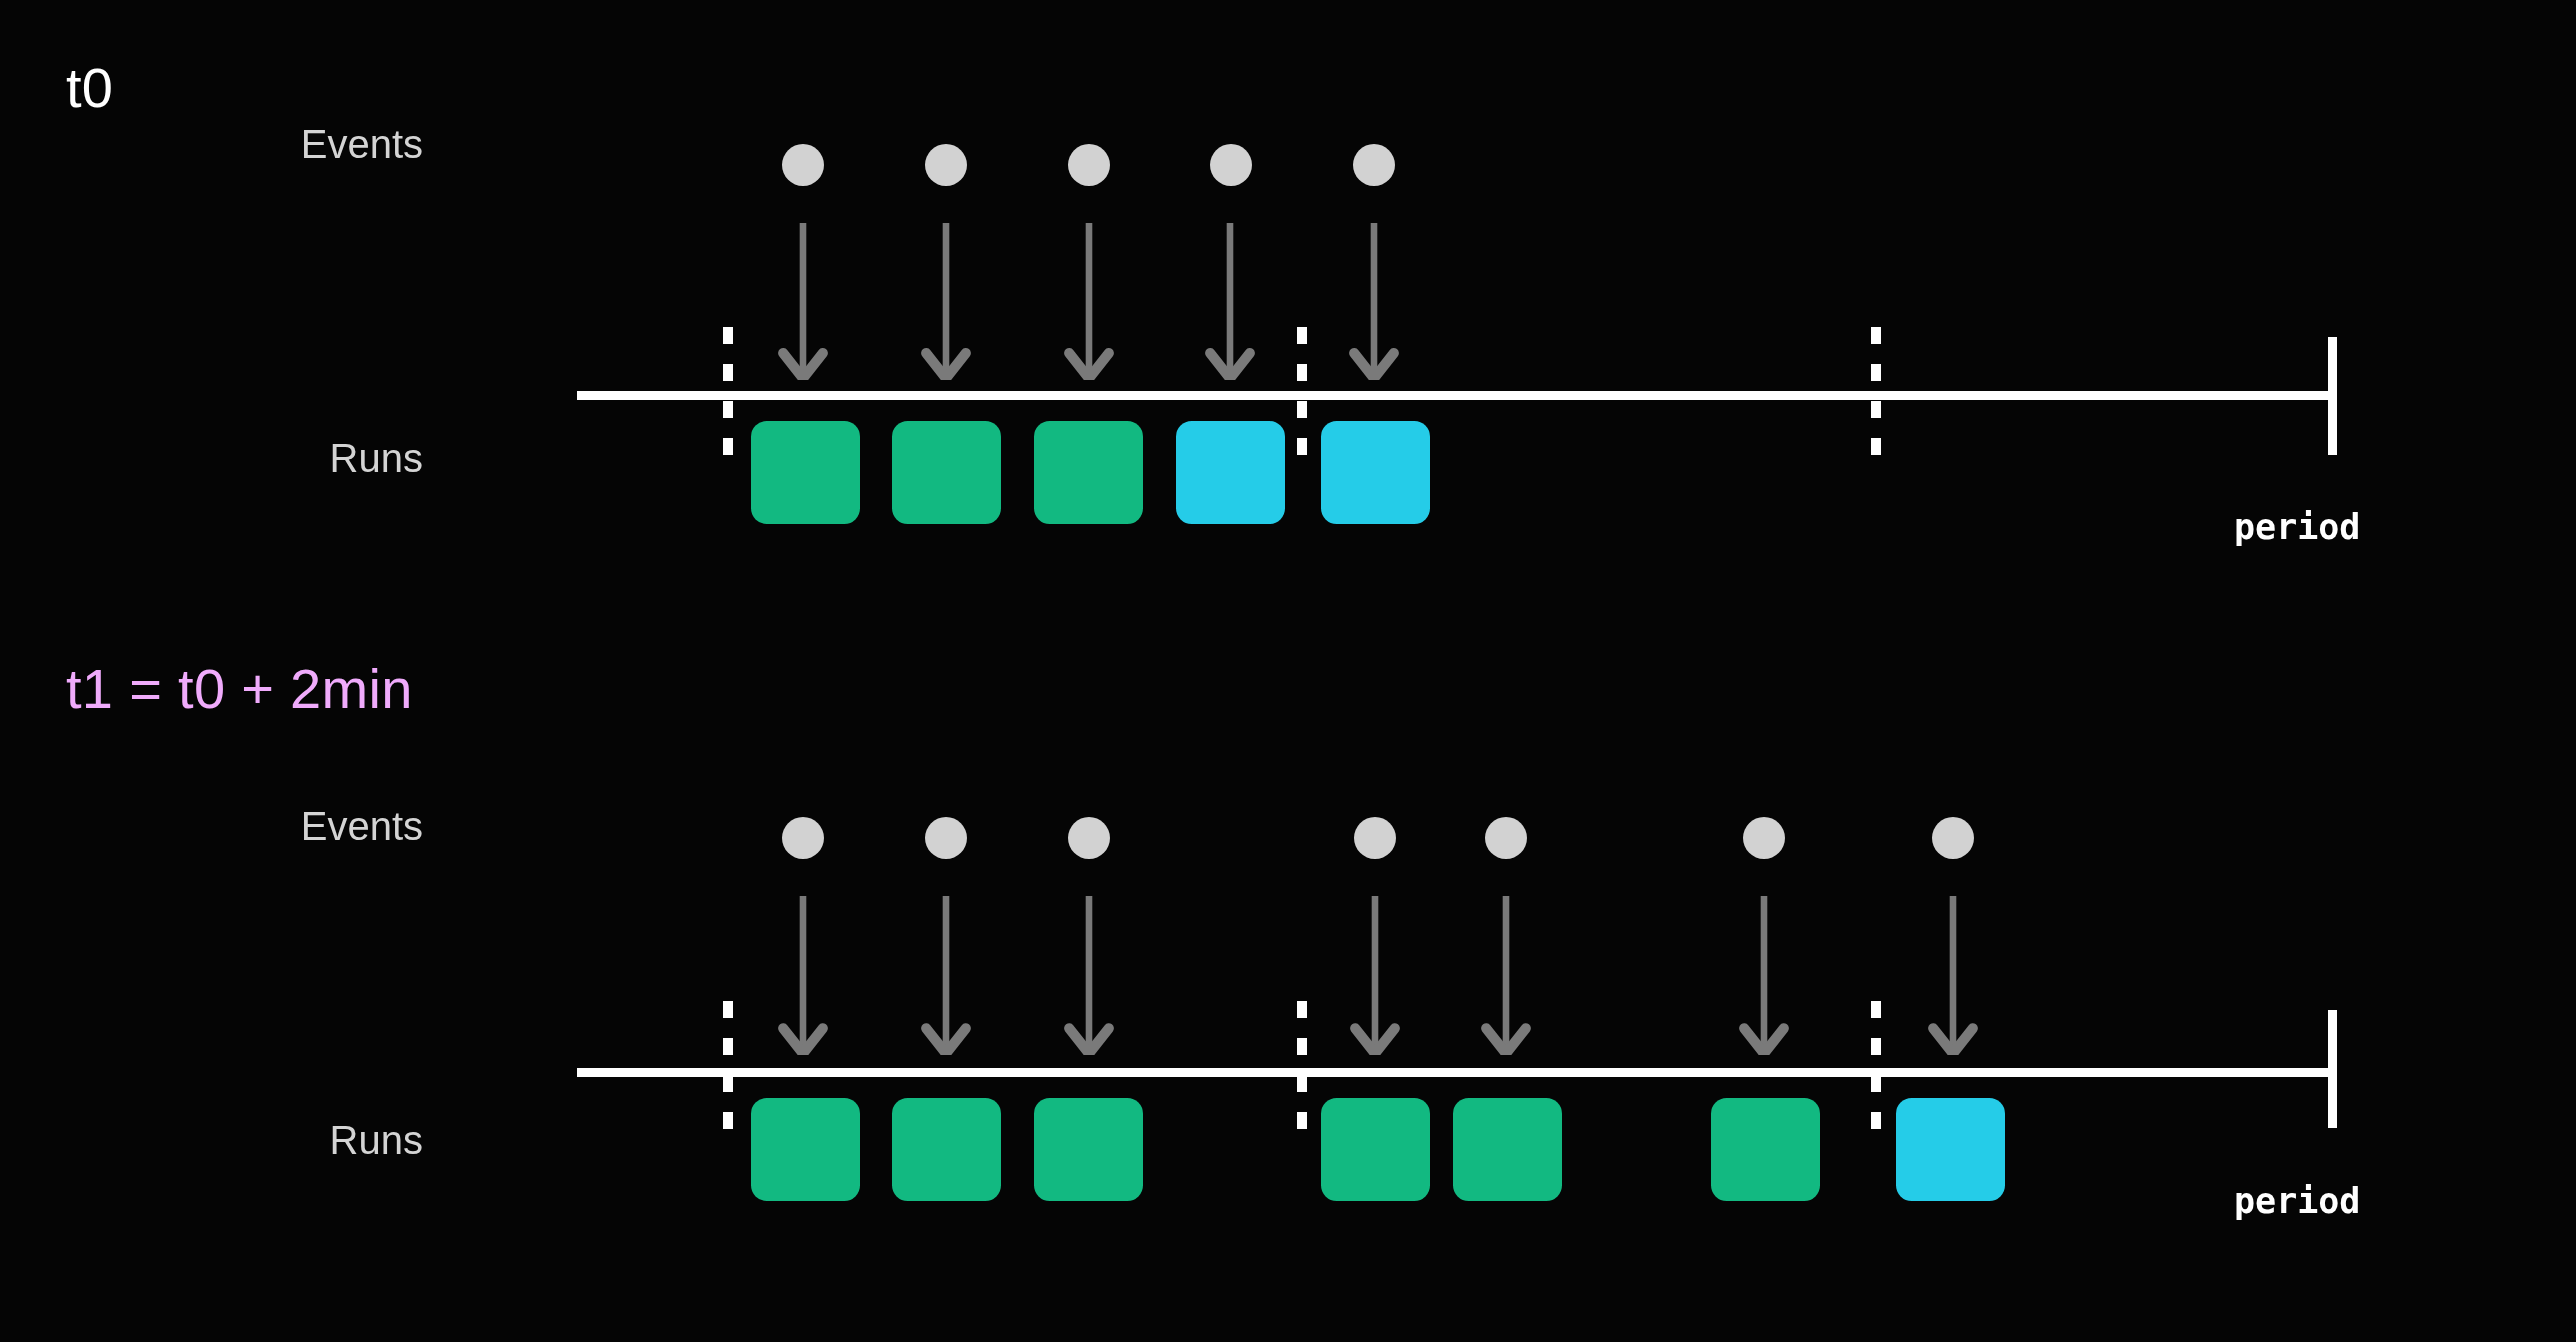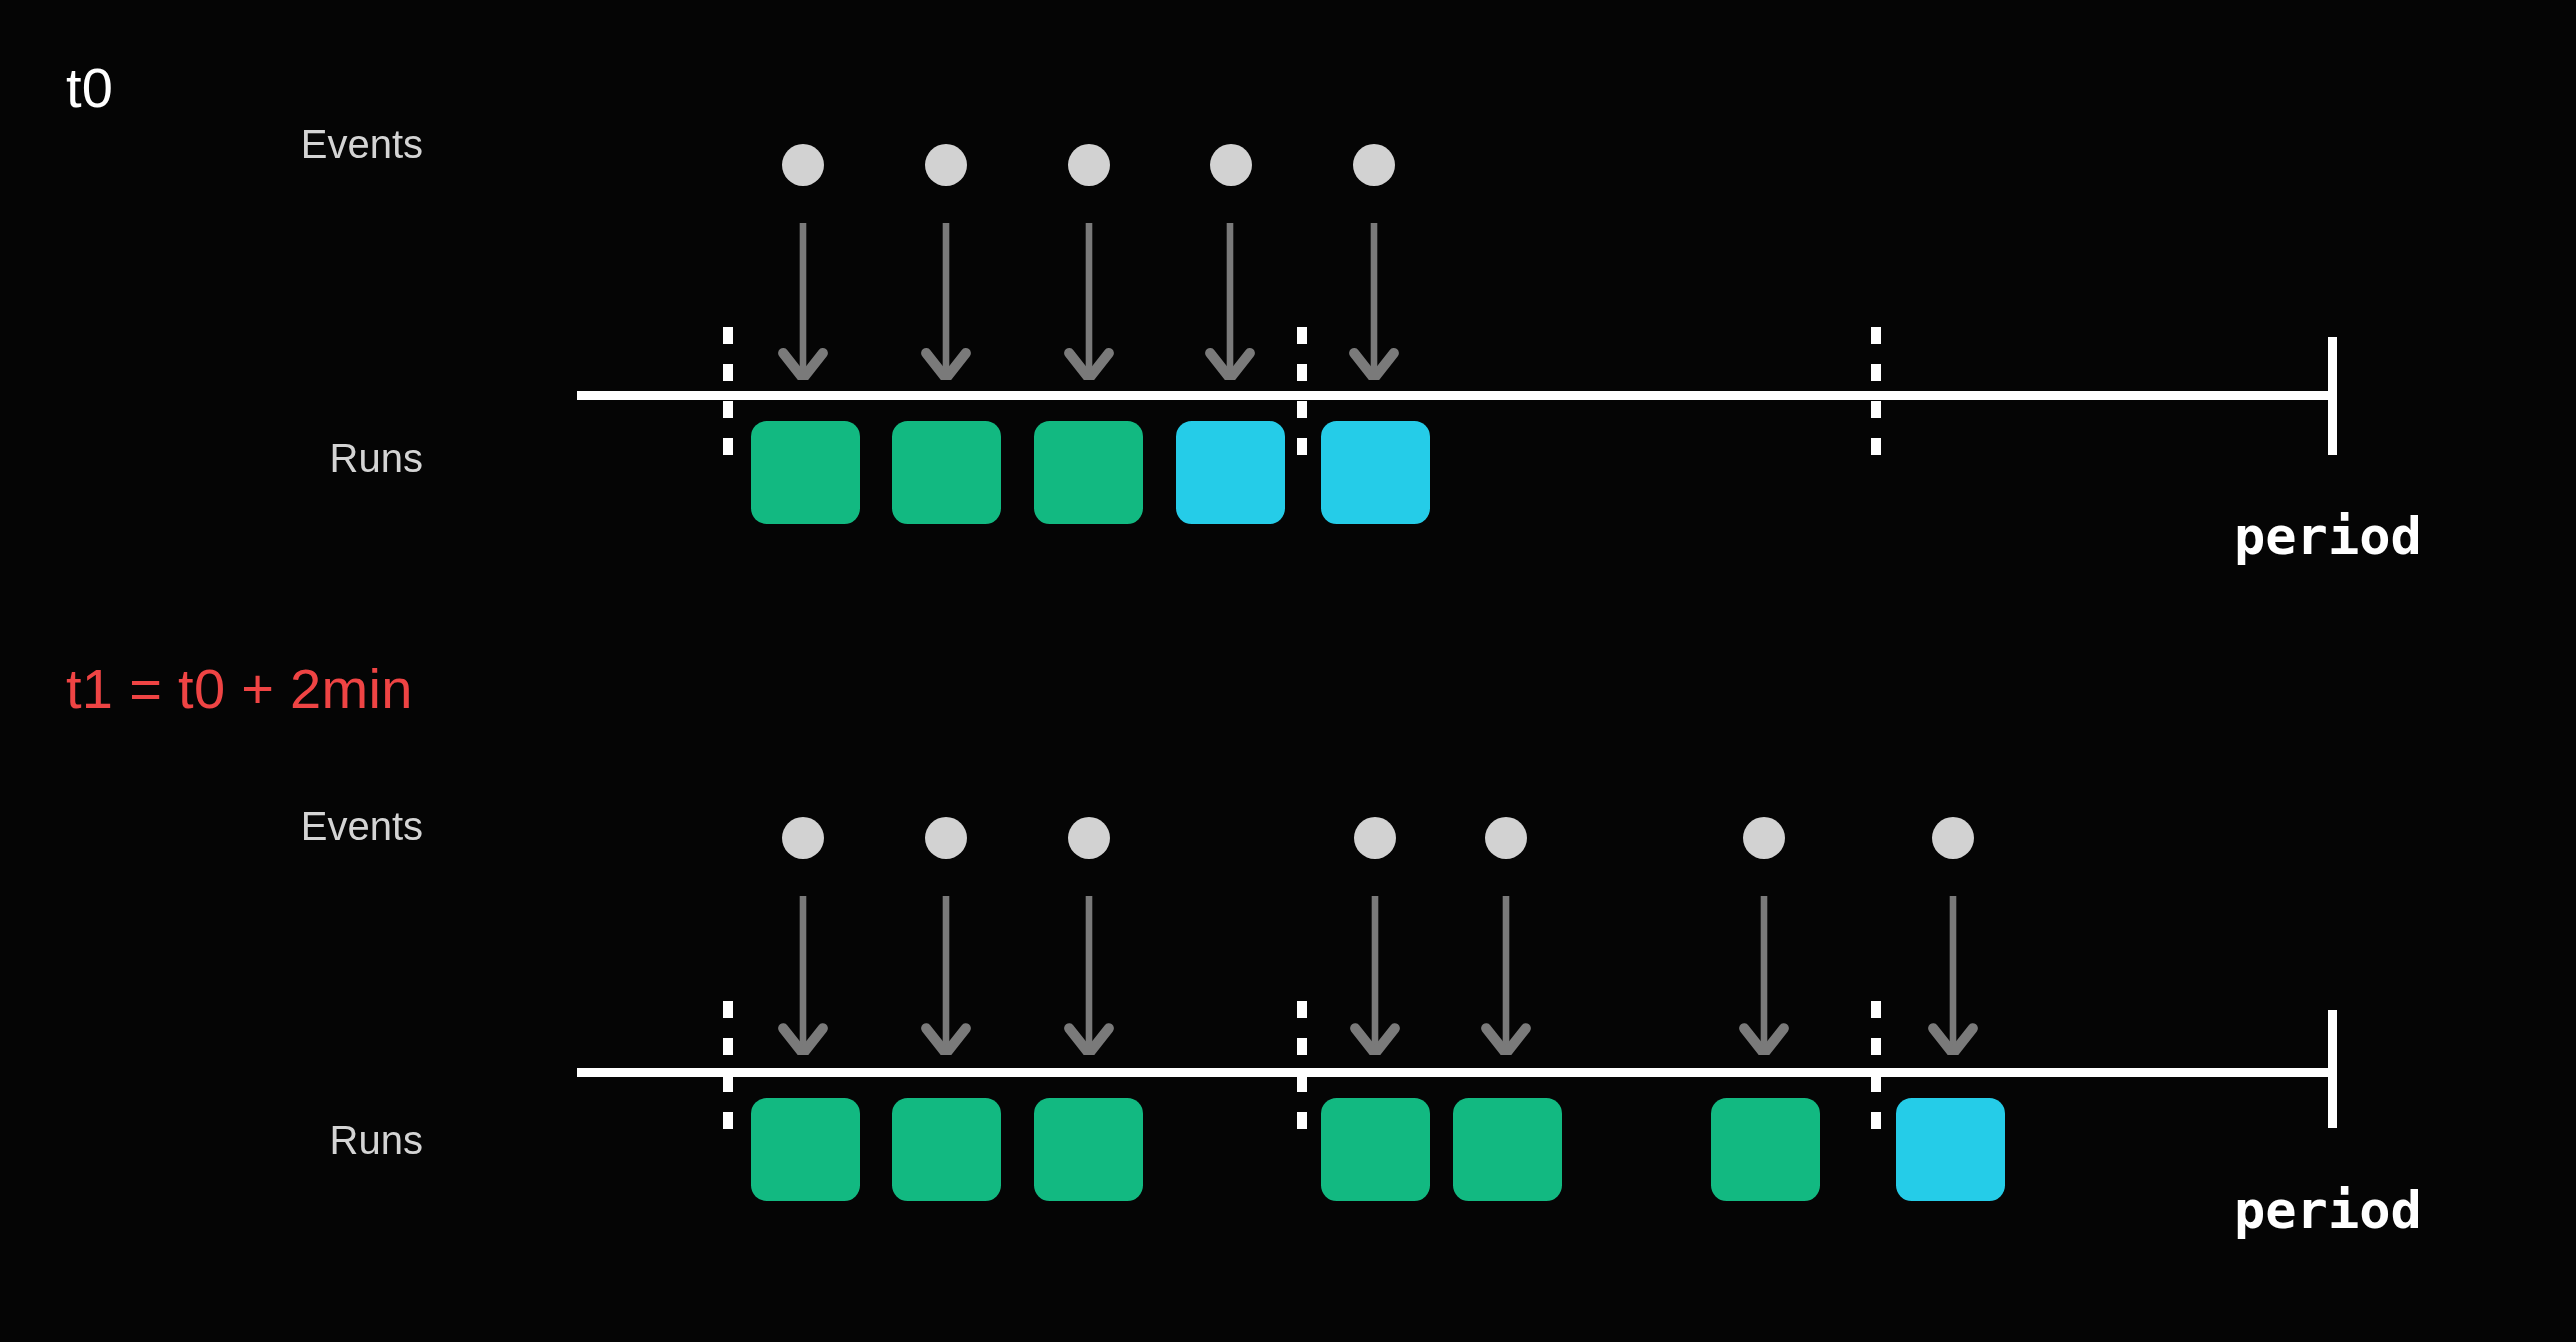--- a/index.html
+++ b/index.html
@@ -36,21 +36,21 @@
     font-size: 40px;
     font-weight: 400;
     white-space: nowrap;
     line-height: 1;
   }
 
   .period-label {
     position: absolute;
     color: #ffffff;
     font-family: "DejaVu Sans Mono", "Liberation Mono", monospace;
-    font-size: 52px;
+    font-size: 35px;
     font-weight: 700;
     white-space: nowrap;
     line-height: 1;
   }
 
   .axis-line {
     position: absolute;
     background: #ffffff;
     height: 8.5px;
   }
@@ -124,21 +124,21 @@
     </svg>
     <svg width="72" height="157" class="event-arrow" style="left: 1338px; top: 223px;" viewBox="0 0 120 260">
       <line x1="60" y1="0" x2="60" y2="256" stroke="#7a7a7a" stroke-width="11" stroke-linecap="round"></line>
       <polyline points="27,216 60,258 93,216" fill="none" stroke="#7a7a7a" stroke-width="17" stroke-linecap="round" stroke-linejoin="round"></polyline>
     </svg>
     <div class="run-box" style="left: 751px; top: 421px; width: 109px; height: 103px; background: rgb(18, 185, 129);"></div>
     <div class="run-box" style="left: 892px; top: 421px; width: 109px; height: 103px; background: rgb(18, 185, 129);"></div>
     <div class="run-box" style="left: 1034px; top: 421px; width: 109px; height: 103px; background: rgb(18, 185, 129);"></div>
     <div class="run-box" style="left: 1176px; top: 421px; width: 109px; height: 103px; background: rgb(37, 204, 232);"></div>
     <div class="run-box" style="left: 1321px; top: 421px; width: 109px; height: 103px; background: rgb(37, 204, 232);"></div>
-    <div class="section-title" style="left: 66px; top: 661px; color: #ef4444;">t1 = t0 + 2min</div>
+    <div class="section-title" style="left: 66px; top: 661px; color: #f0abfc;">t1 = t0 + 2min</div>
     <div class="row-label" style="left: 423px; top: 806px; color: rgb(212, 212, 212); transform: translateX(-100%);">Events</div>
     <div class="row-label" style="left: 423px; top: 1120px; color: rgb(212, 212, 212); transform: translateX(-100%);">Runs</div>
     <div class="axis-line" style="left: 577px; top: 1068px; width: 1760px; height: 8.5px; background: rgb(255, 255, 255);"></div>
     <div class="axis-end-tick" style="left: 2328px; top: 1010px; width: 8.5px; height: 118px; background: rgb(255, 255, 255);"></div>
     <div class="period-label" style="left: 2234px; top: 1184px; color: rgb(255, 255, 255);">period</div>
     <div class="dash-line" style="left: 723px; top: 1001px; height: 134px;"></div>
     <div class="dash-line" style="left: 1297px; top: 1001px; height: 134px;"></div>
     <div class="dash-line" style="left: 1871px; top: 1001px; height: 134px;"></div>
     <div class="event-dot" style="left: 782px; top: 817px; width: 42px; height: 42px; background: rgb(210, 210, 210);"></div>
     <div class="event-dot" style="left: 925px; top: 817px; width: 42px; height: 42px; background: rgb(210, 210, 210);"></div>

